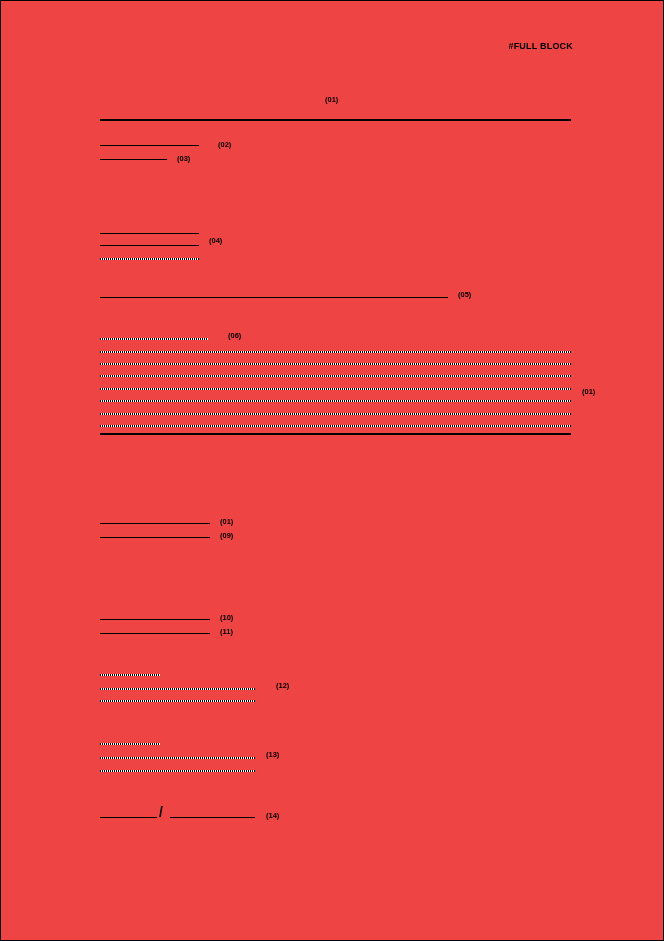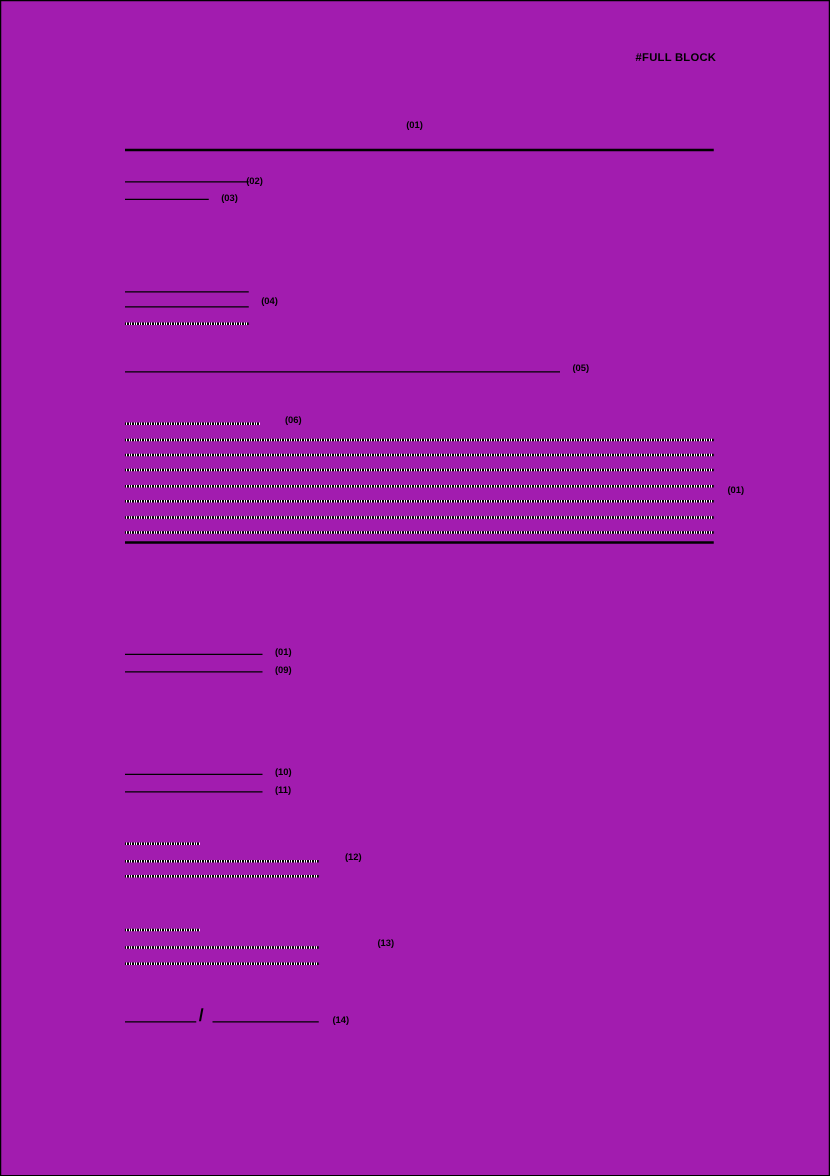--- a/index.html
+++ b/index.html
@@ -7,21 +7,21 @@
     padding: 0;
     background: #ffffff;
   }
   body {
     font-family: "Liberation Sans", sans-serif;
   }
   .page {
     position: relative;
     width: 664px;
     height: 941px;
-    background: #a21caf;
+    background: #ef4444;
     border: 1px solid #000000;
     box-sizing: border-box;
     overflow: hidden;
   }
   .doc-title {
     position: absolute;
     right: 90px;
     top: 40px;
     font-size: 9px;
     font-weight: bold;
@@ -92,30 +92,30 @@
       <div class="rule dotted" style="left: 99px; top: 699px; width: 155px; height: 2px;"></div>
       <div class="rule dotted" style="left: 99px; top: 742px; width: 60px; height: 2px;"></div>
       <div class="rule dotted" style="left: 99px; top: 756px; width: 155px; height: 2px;"></div>
       <div class="rule dotted" style="left: 99px; top: 769px; width: 155px; height: 2px;"></div>
       <div class="rule" style="left: 99px; top: 816px; width: 57px; height: 1px;"></div>
       <div class="rule" style="left: 169px; top: 816px; width: 85px; height: 1px;"></div>
     </div>
 
   <div id="markers-layer">
       <div class="marker" style="left: 324px; top: 94px; text-align: center;">(01)</div>
-      <div class="marker" style="left: 196px; top: 139px;">(02)</div>
+      <div class="marker" style="left: 217px; top: 139px;">(02)</div>
       <div class="marker" style="left: 176px; top: 153px;">(03)</div>
       <div class="marker" style="left: 208px; top: 235px;">(04)</div>
       <div class="marker" style="left: 457px; top: 289px;">(05)</div>
       <div class="marker" style="left: 215px; top: 330px; margin-left: 12px;">(06)</div>
       <div class="marker" style="left: 581px; top: 386px;">(01)</div>
       <div class="marker" style="left: 219px; top: 516px;">(01)</div>
       <div class="marker" style="left: 219px; top: 530px;">(09)</div>
       <div class="marker" style="left: 219px; top: 612px;">(10)</div>
       <div class="marker" style="left: 219px; top: 626px; text-align: right;">(11)</div>
       <div class="marker" style="left: 265px; top: 680px; margin-left: 10px;">(12)</div>
-      <div class="marker" style="left: 265px; top: 749px; margin-left: 36px;">(13)</div>
+      <div class="marker" style="left: 265px; top: 749px;">(13)</div>
       <div class="marker" style="left: 265px; top: 810px;">(14)</div>
     </div>
 
   <div class="slash" id="slash-separator" style="left: 158px; top: 804px;">/</div>
 
 </div>
 
 </body></html>

